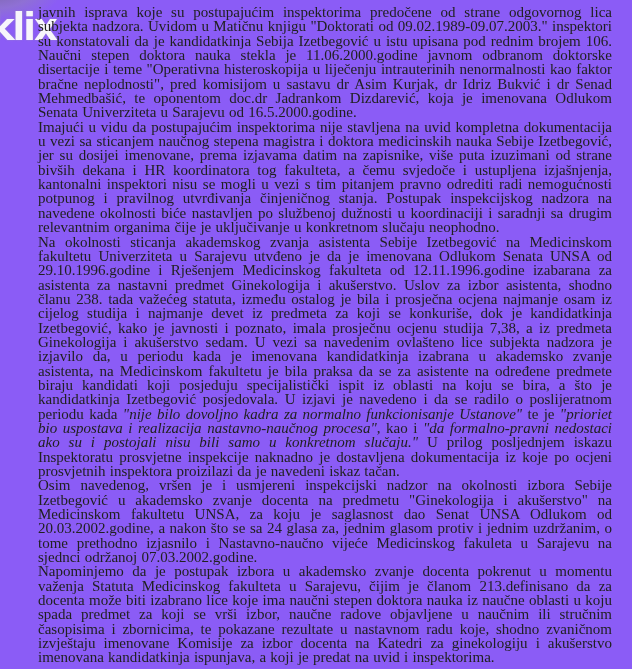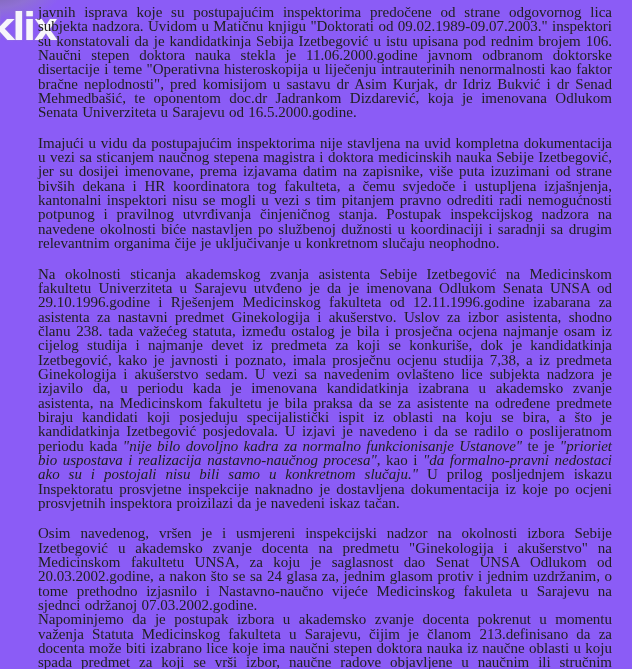--- a/index.html
+++ b/index.html
@@ -48,21 +48,21 @@
   }
   .para {
     margin: 0;
     text-align: justify;
     font-size: 15px;
     line-height: 14.35px;
     color: #212121;
     word-spacing: 0.5px;
   }
   .para.gap {
-    margin-top: 16px;
+    margin-top: 0;
   }
   .run.italic {
     font-style: italic;
   }
 </style>
 </head>
 <body>
 
 <div class="page">
   <div class="corner-shade"></div>

